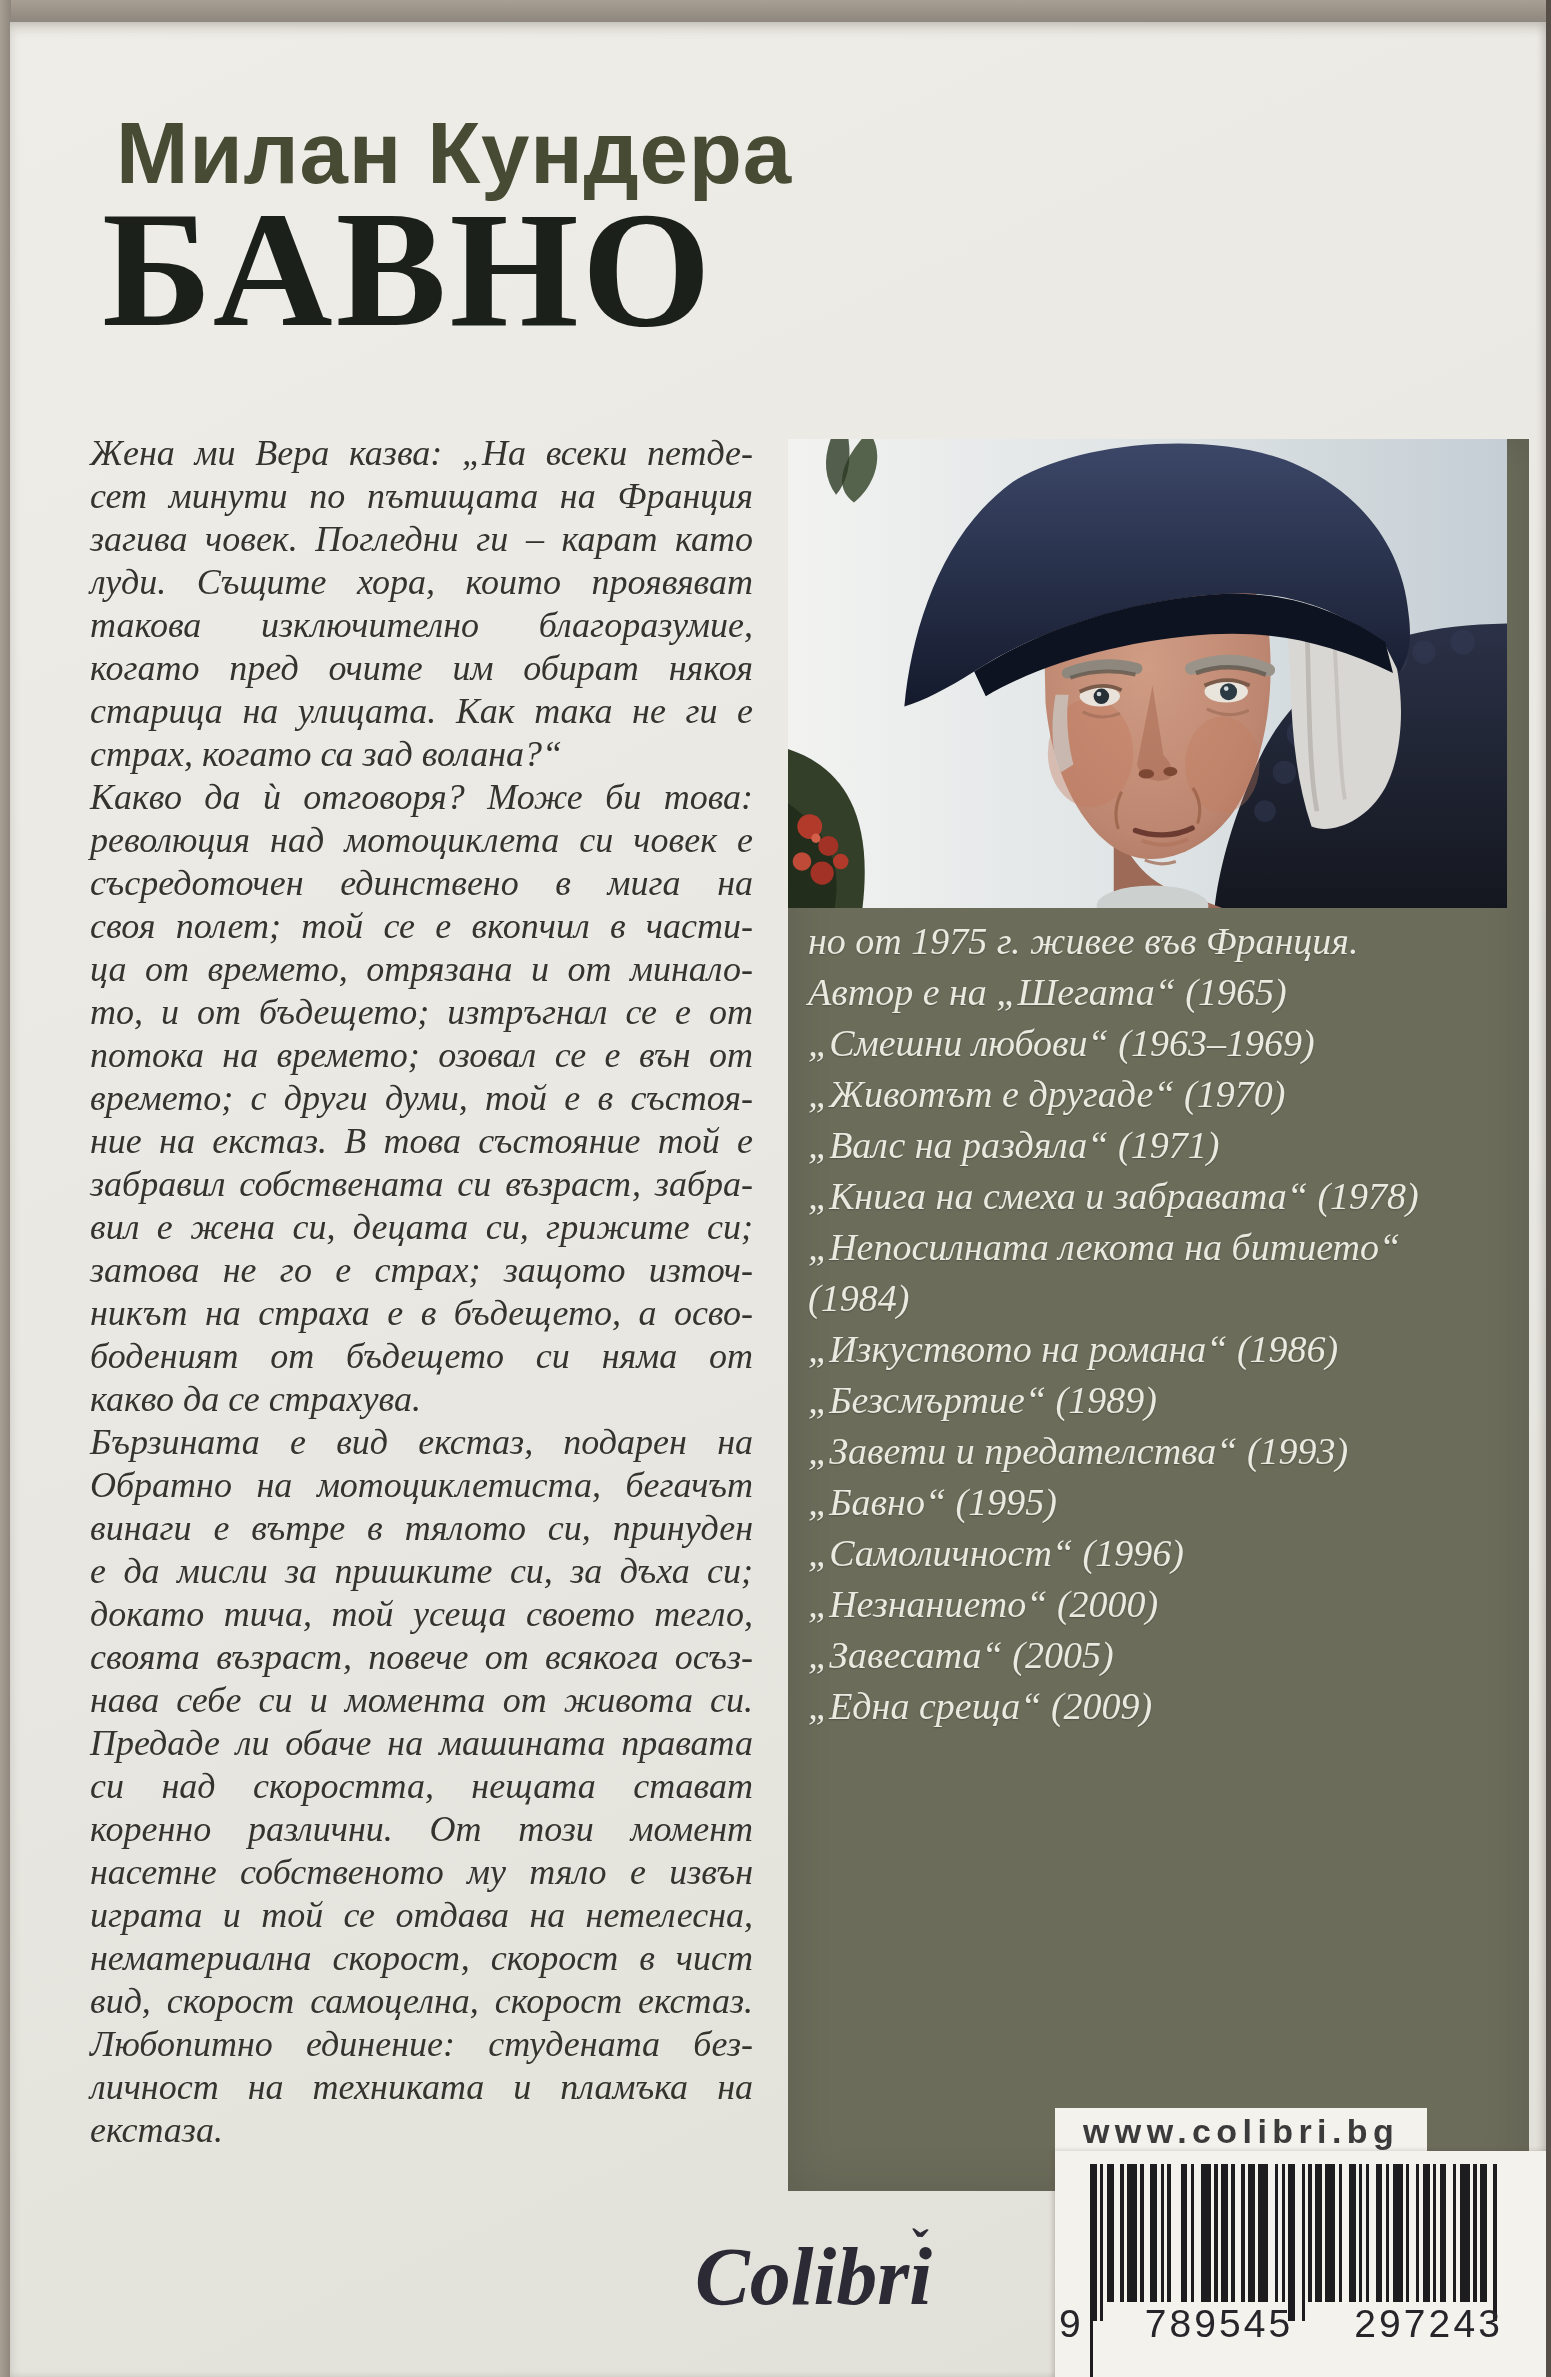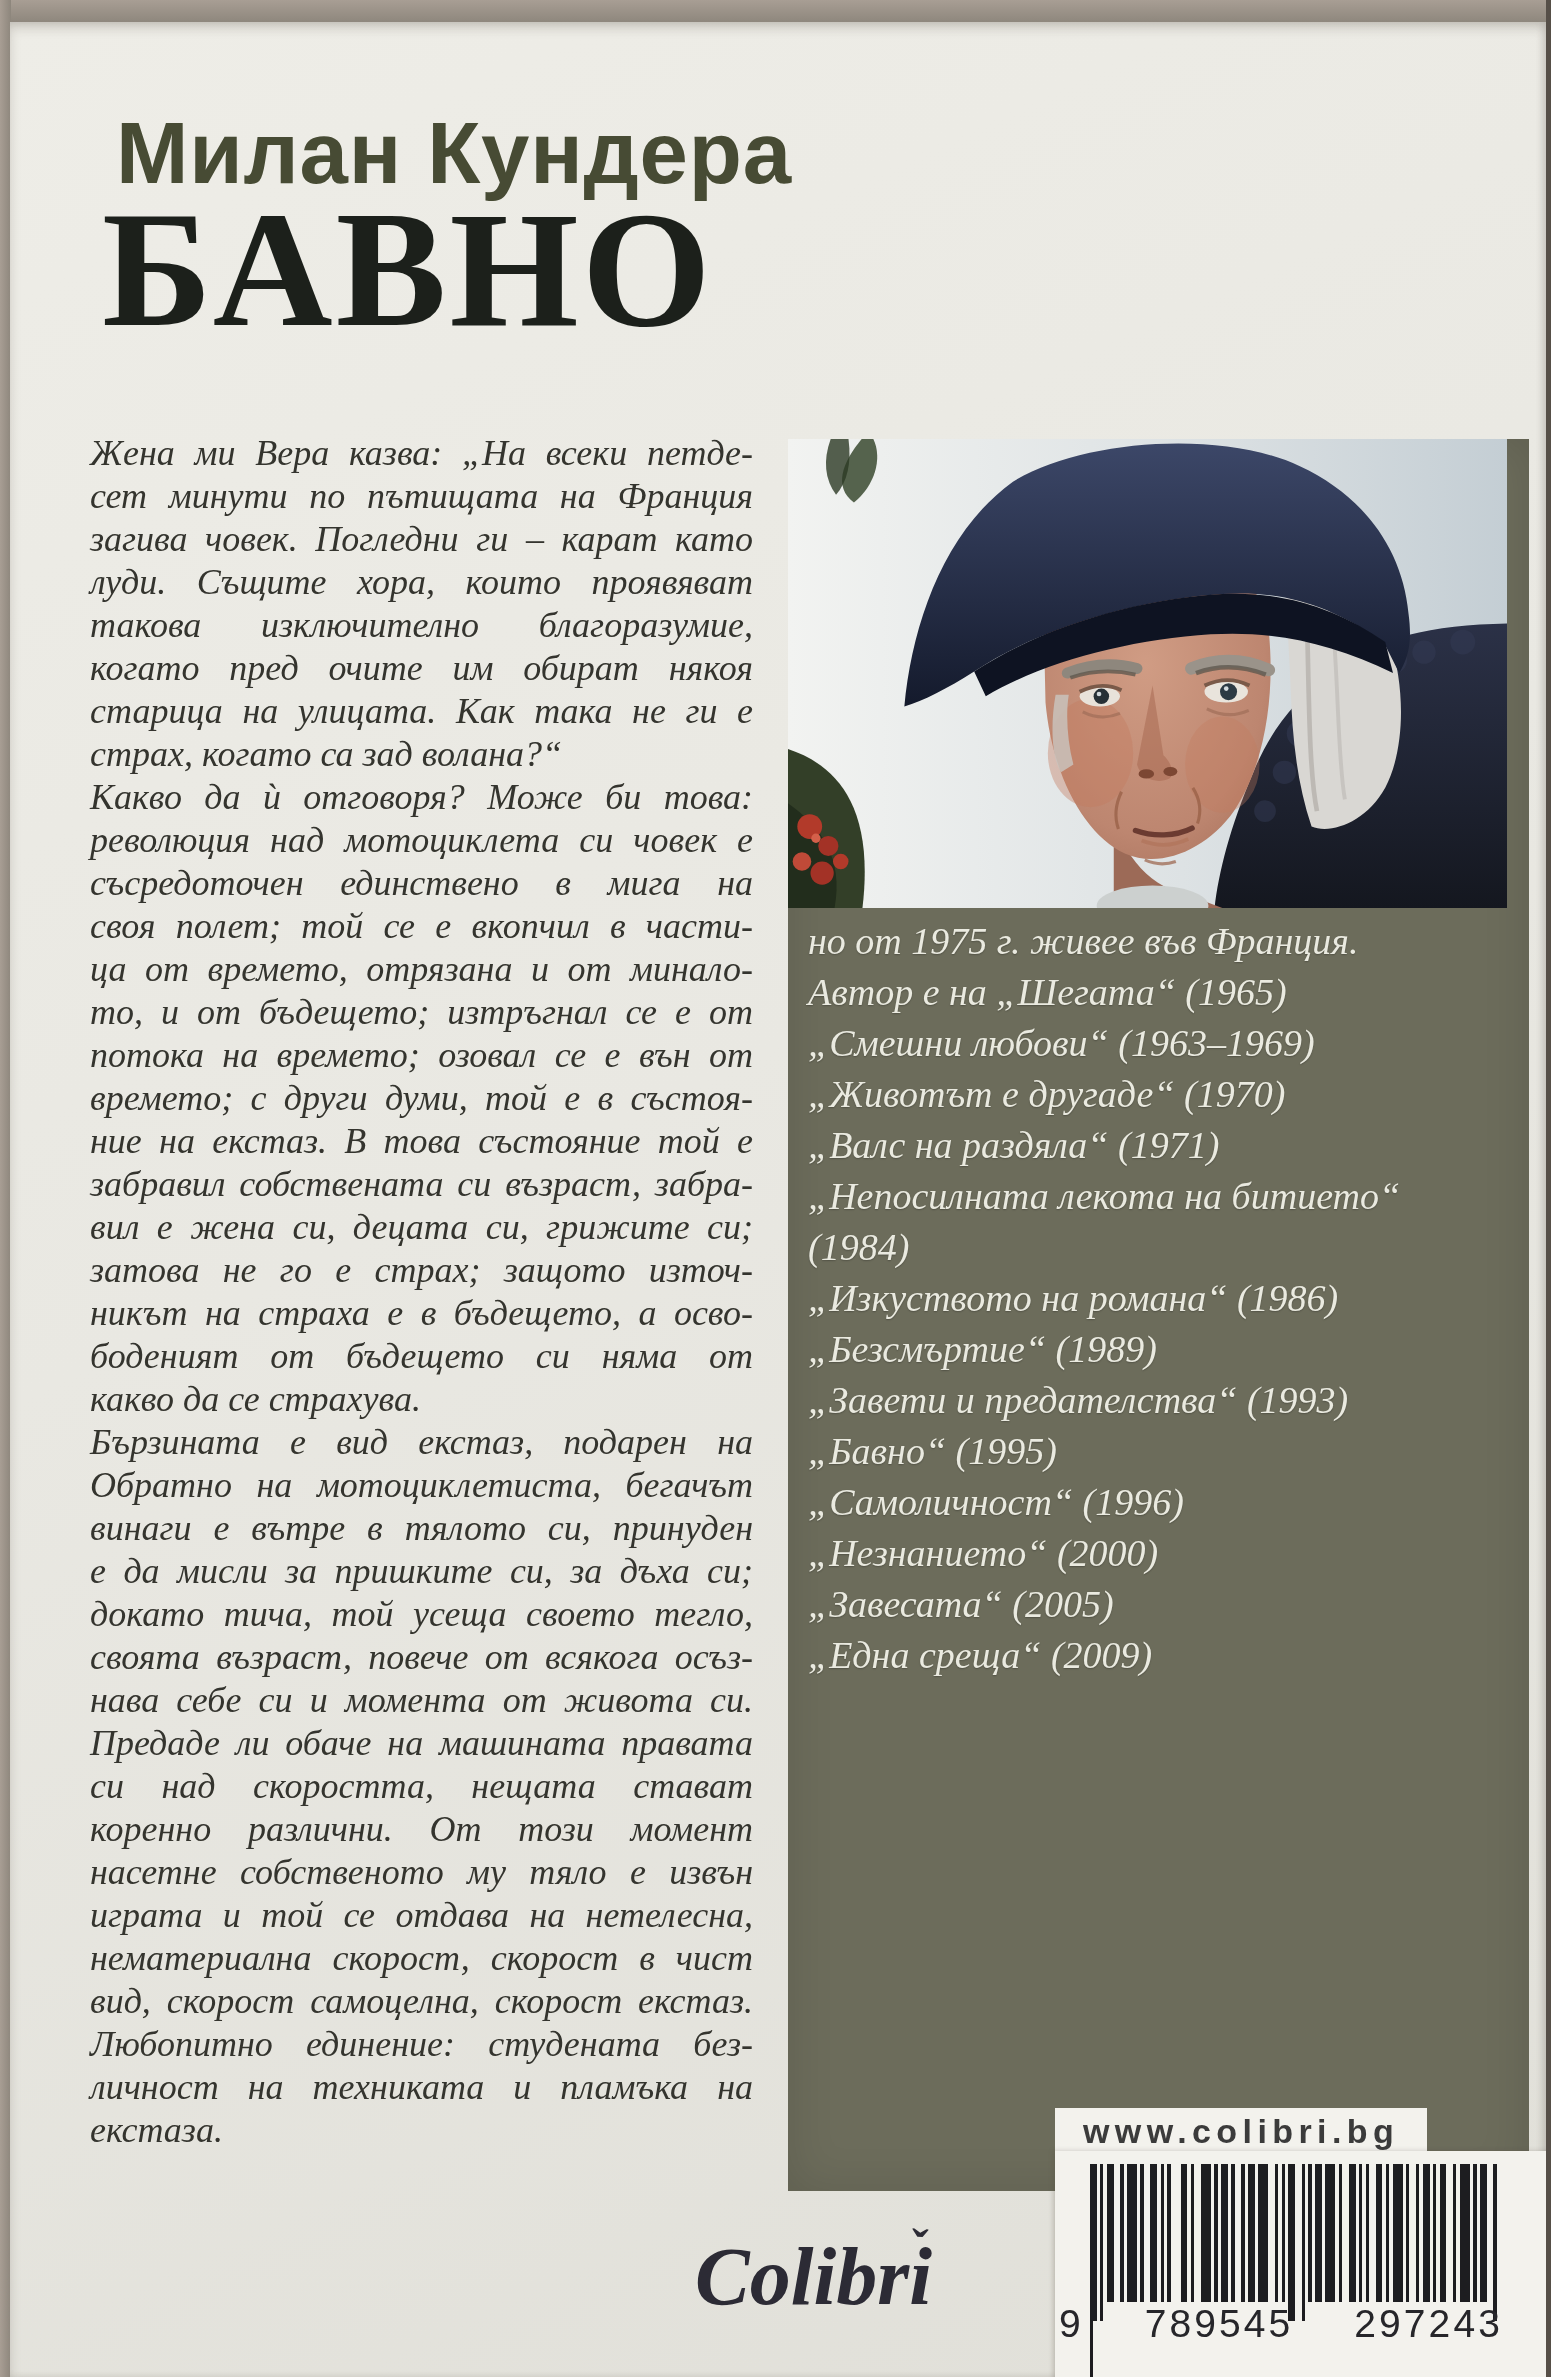--- a/index.html
+++ b/index.html
@@ -201,20 +201,21 @@
           <path d="M460,543 Q480,552 500,545" stroke="#9a6148" stroke-width="4" fill="none" opacity="0.7"></path>
         </svg>
       </div>
 
       <div class="panel-text">
           <div class="oline">но от 1975 г. живее във Франция.</div>
           <div class="oline">Автор е на „Шегата“ (1965)</div>
           <div class="oline">„Смешни любови“ (1963–1969)</div>
           <div class="oline">„Животът е другаде“ (1970)</div>
           <div class="oline">„Валс на раздяла“ (1971)</div>
+          <div class="oline">„Книга на смеха и забравата“ (1978)</div>
           <div class="oline">„Непосилната лекота на битието“ (1984)</div>
           <div class="oline">„Изкуството на романа“ (1986)</div>
           <div class="oline">„Безсмъртие“ (1989)</div>
           <div class="oline">„Завети и предателства“ (1993)</div>
           <div class="oline">„Бавно“ (1995)</div>
           <div class="oline">„Самоличност“ (1996)</div>
           <div class="oline">„Незнанието“ (2000)</div>
           <div class="oline">„Завесата“ (2005)</div>
           <div class="oline">„Една среща“ (2009)</div>
         </div>

